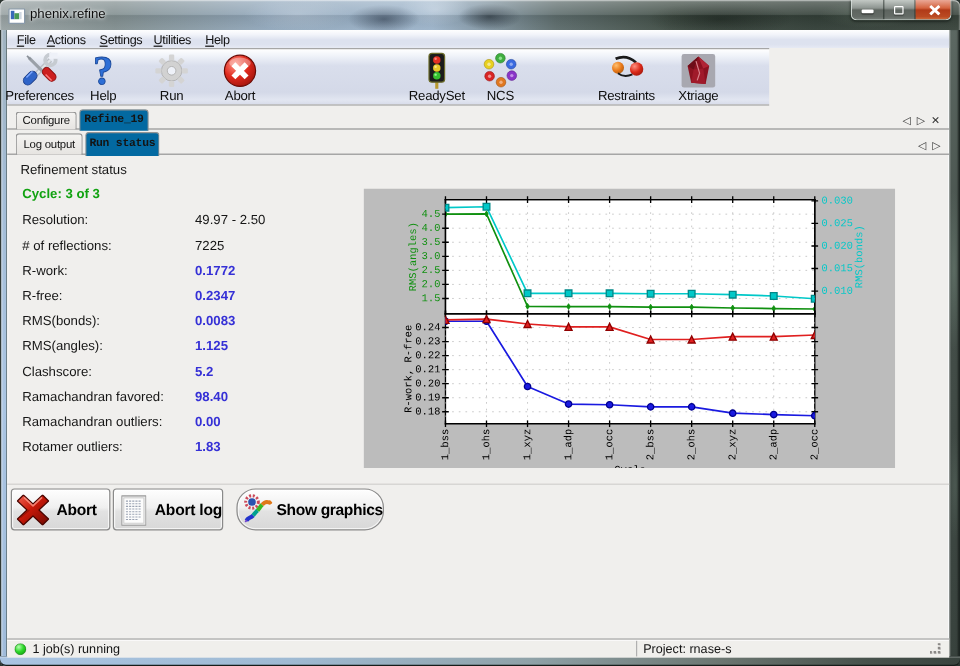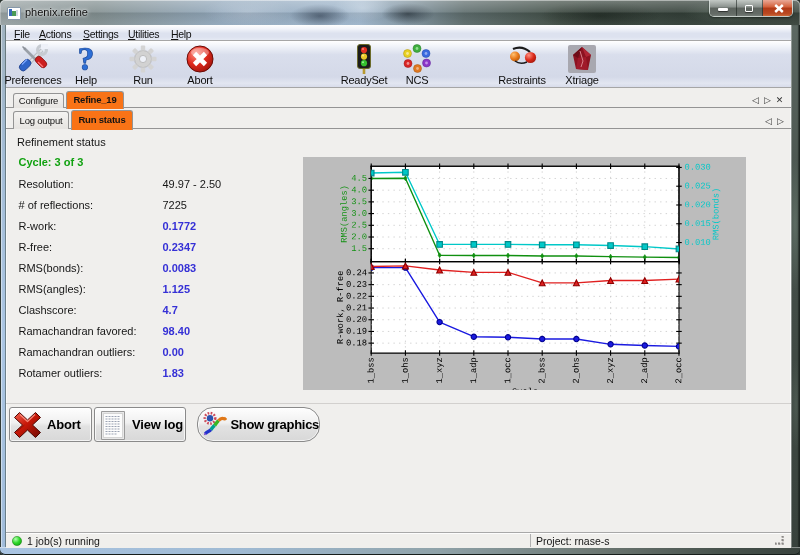--- a/index.html
+++ b/index.html
@@ -32,28 +32,28 @@
 #bleft{left:0;top:25px;width:6px;height:522px;background:linear-gradient(to bottom,#9fb2bf,#a3bcd6 25%,#aac5e3 60%,#9fbbda);box-shadow:inset 1px 0 0 #323b37, inset -1px 0 0 rgba(60,75,70,.55), inset 2px 0 1px rgba(255,255,255,.5);}
 #bright{left:791px;top:25px;width:9px;height:522px;background:radial-gradient(10px 90px at 4px 200px, rgba(110,130,118,.55), rgba(110,130,118,0) 75%),radial-gradient(8px 60px at 5px 380px, rgba(95,112,102,.4), rgba(95,112,102,0) 75%),linear-gradient(to bottom,#5c6862,#454f4a 40%,#38423d);box-shadow:inset -1px 0 0 #1d2522, inset 1px 0 0 rgba(255,255,255,.35), inset -2px 0 1px rgba(15,20,18,.5);}
 #bbottom{left:0;top:547px;width:800px;height:8px;background:linear-gradient(to right,#a9c4e2,#9fbad3 30%,#8fa2a8 55%,#6b7671 75%,#47524c 90%,#39433e);border-radius:0 0 5px 5px;box-shadow:inset 0 -1px 0 #161d1a, inset 0 1px 0 rgba(255,255,255,.4);}
 
 #content{left:6px;top:25px;width:785px;height:522px;background:#f0efed;box-shadow:inset 1px 0 0 #f8f9fa, inset -1px 0 0 #f8f9fa, inset 0 -1px 0 #f8f9fa;}
 
 #menubar{left:0;top:0;width:785px;height:15px;background:linear-gradient(to bottom,#fefefe,#f2f4fa 25%,#dde2ef 55%,#dde2ef 80%,#e6eaf4);}
 #menubar span{position:absolute;top:2.5px;font-size:10.5px;letter-spacing:-0.3px;color:#111;}
 #menubar u{text-decoration:underline;}
 
-#toolbar{left:0;top:15px;width:785px;height:48px;box-sizing:border-box;border-top:1px solid #a6a6a6;border-bottom:1px solid #a6a6a6;background:linear-gradient(to bottom,#ffffff,#f0f3f9 12%,#d9deec 30%,#d4d9e8 78%,#e2e6f1 92%,#d8dcea);}
+#toolbar{left:0;top:15px;width:635px;height:48px;box-sizing:border-box;border-top:1px solid #a6a6a6;border-bottom:1px solid #a6a6a6;background:linear-gradient(to bottom,#ffffff,#f0f3f9 12%,#d9deec 30%,#d4d9e8 78%,#e2e6f1 92%,#d8dcea);}
 .tbtn{position:absolute;top:2px;width:84px;height:44px;text-align:center;}
 .tbtn svg{display:block;margin:0 auto;}
 .tlabel{display:block;font-size:11px;letter-spacing:-0.2px;color:#0e0e0e;margin-top:-1px;}
 
 .tabline{left:0;width:785px;height:1px;background:#949494;}
 .tab{position:absolute;border:1px solid #949494;border-bottom:none;border-radius:3px 3px 0 0;font-size:9.5px;letter-spacing:-0.2px;color:#141414;text-align:center;background:linear-gradient(to bottom,#f4f3f1,#e6e4e1);}
-.tabsel{background:#f97316;font-weight:bold;}
+.tabsel{background:#0369a1;font-weight:bold;font-family:Liberation Mono, monospace;}
 .navarr{position:absolute;font-size:9px;color:#333;}
 
 .kvlabel{position:absolute;left:12.5px;font-size:11px;color:#161616;}
 .kvval{position:absolute;left:156.5px;font-size:11px;color:#161616;}
 .blue{color:#3530d6;font-weight:bold;}
 #cycle{position:absolute;left:12.5px;font-size:11px;font-weight:bold;color:#11a211;}
 
 .bigbtn{position:absolute;top:382px;height:33px;border:1px solid #8a8a8a;border-radius:3px;background:linear-gradient(to bottom,#fefefe,#f0f0f0 45%,#e2e2e2 55%,#d8d8d8);box-shadow:inset 0 0 0 1px rgba(255,255,255,.7);display:flex;align-items:center;}
 .bigbtn b{font-size:13px;color:#000;letter-spacing:-0.2px;white-space:nowrap;}
 
@@ -233,21 +233,21 @@
       <span class="kvval" style="top:174px;">7225</span>
     <span class="kvlabel" style="top:195px;">R-work:</span>
       <span class="kvval blue" style="top:195px;">0.1772</span>
     <span class="kvlabel" style="top:216px;">R-free:</span>
       <span class="kvval blue" style="top:216px;">0.2347</span>
     <span class="kvlabel" style="top:237px;">RMS(bonds):</span>
       <span class="kvval blue" style="top:237px;">0.0083</span>
     <span class="kvlabel" style="top:258px;">RMS(angles):</span>
       <span class="kvval blue" style="top:258px;">1.125</span>
     <span class="kvlabel" style="top:279px;">Clashscore:</span>
-      <span class="kvval blue" style="top:279px;">4.7</span>
+      <span class="kvval blue" style="top:279px;">5.2</span>
     <span class="kvlabel" style="top:300px;">Ramachandran favored:</span>
       <span class="kvval blue" style="top:300px;">98.40</span>
     <span class="kvlabel" style="top:321px;">Ramachandran outliers:</span>
       <span class="kvval blue" style="top:321px;">0.00</span>
     <span class="kvlabel" style="top:342px;">Rotamer outliers:</span>
       <span class="kvval blue" style="top:342px;">1.83</span>
     <div class="abs" id="plotbox" style="left:297px;top:132px;width:443px;height:233px;">
 <svg width="443" height="233" viewBox="0 0 318.96 167.76" version="1.1">
  <defs>
   <style type="text/css">*{stroke-linejoin: round; stroke-linecap: butt}</style>
@@ -2296,21 +2296,21 @@
       <b style="margin-left:6px;">Abort</b>
       </div>
     <div class="bigbtn" style="left:88px;width:90px;">
       <svg width="24" height="29" viewBox="0 0 24 29" style="margin-left:6px;margin-top:1px;">
         <rect x="0.5" y="0.5" width="23" height="28" fill="#e8e8e8" stroke="#9a9a9a" stroke-width="1"></rect>
         <rect x="2.5" y="2.5" width="19" height="24" fill="#fcfcfc" stroke="#c0c0c0" stroke-width="0.6"></rect>
         <g stroke="#9aa2b2" stroke-width="1" stroke-dasharray="2 1">
         <path d="M4.5 5.5 h14 M4.5 8 h15 M4.5 10.5 h14 M4.5 13 h15 M4.5 15.5 h14 M4.5 18 h15 M4.5 20.5 h14 M4.5 23 h11"></path>
           </g>
         </svg>
-      <b style="margin-left:7px;">View log</b>
+      <b style="margin-left:7px;">Abort log</b>
       </div>
     <div class="bigbtn" style="left:191px;width:121px;border-radius:16px;">
       <svg width="27" height="27" viewBox="0 0 27 27" style="margin-left:4px;margin-top:-2px;">
         <g fill="none" stroke-linecap="round">
         <circle cx="8.5" cy="8" r="5.6" stroke="#cc4a5a" stroke-width="2.6" stroke-dasharray="1.8 1.5"></circle>
         <circle cx="8.5" cy="8" r="3.4" fill="#2a52b0" stroke="none"></circle>
         <path d="M3.5 24.5 C5.5 21.5 7 22.5 9.5 20" stroke="#2233cc" stroke-width="3.6"></path>
         <path d="M9.5 20 C11.5 17.5 11.5 17 13.5 15.5" stroke="#00a090" stroke-width="3.6"></path>
         <path d="M13.5 15.5 C15.5 13 15.5 12.5 17.5 10.5" stroke="#3ab822" stroke-width="3.6"></path>
         <path d="M17.5 10.5 C19.5 8 21.5 7.5 23.5 8.5 C24.5 9 25 8 25.5 7.5" stroke="#e07818" stroke-width="3.4"></path>

